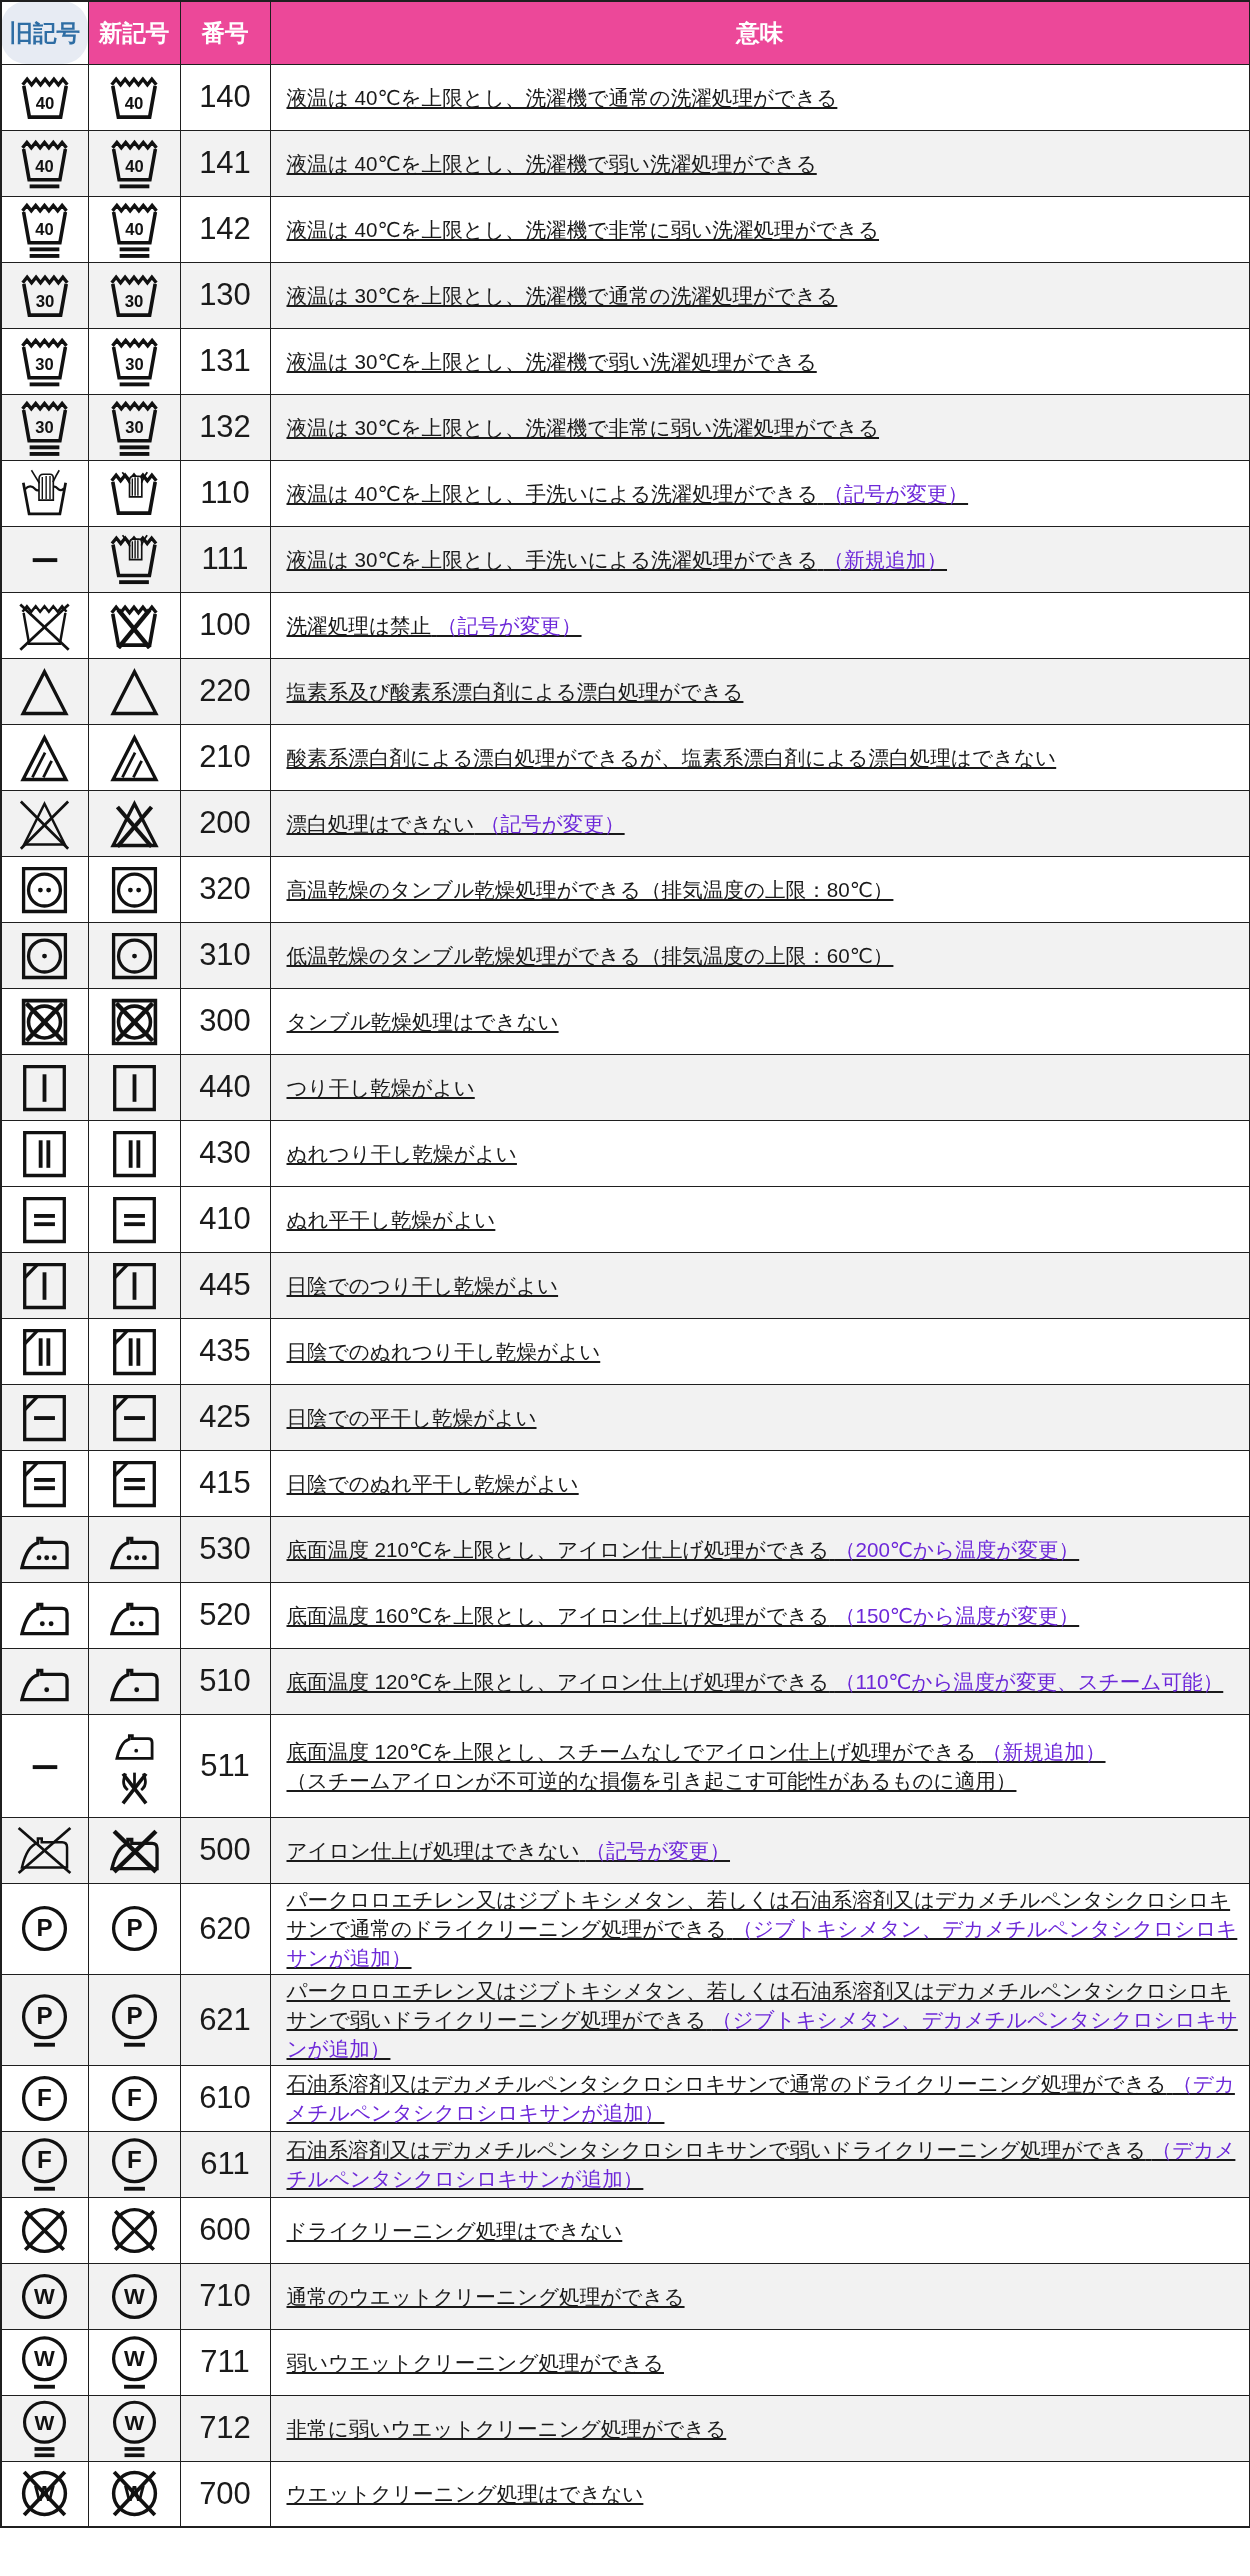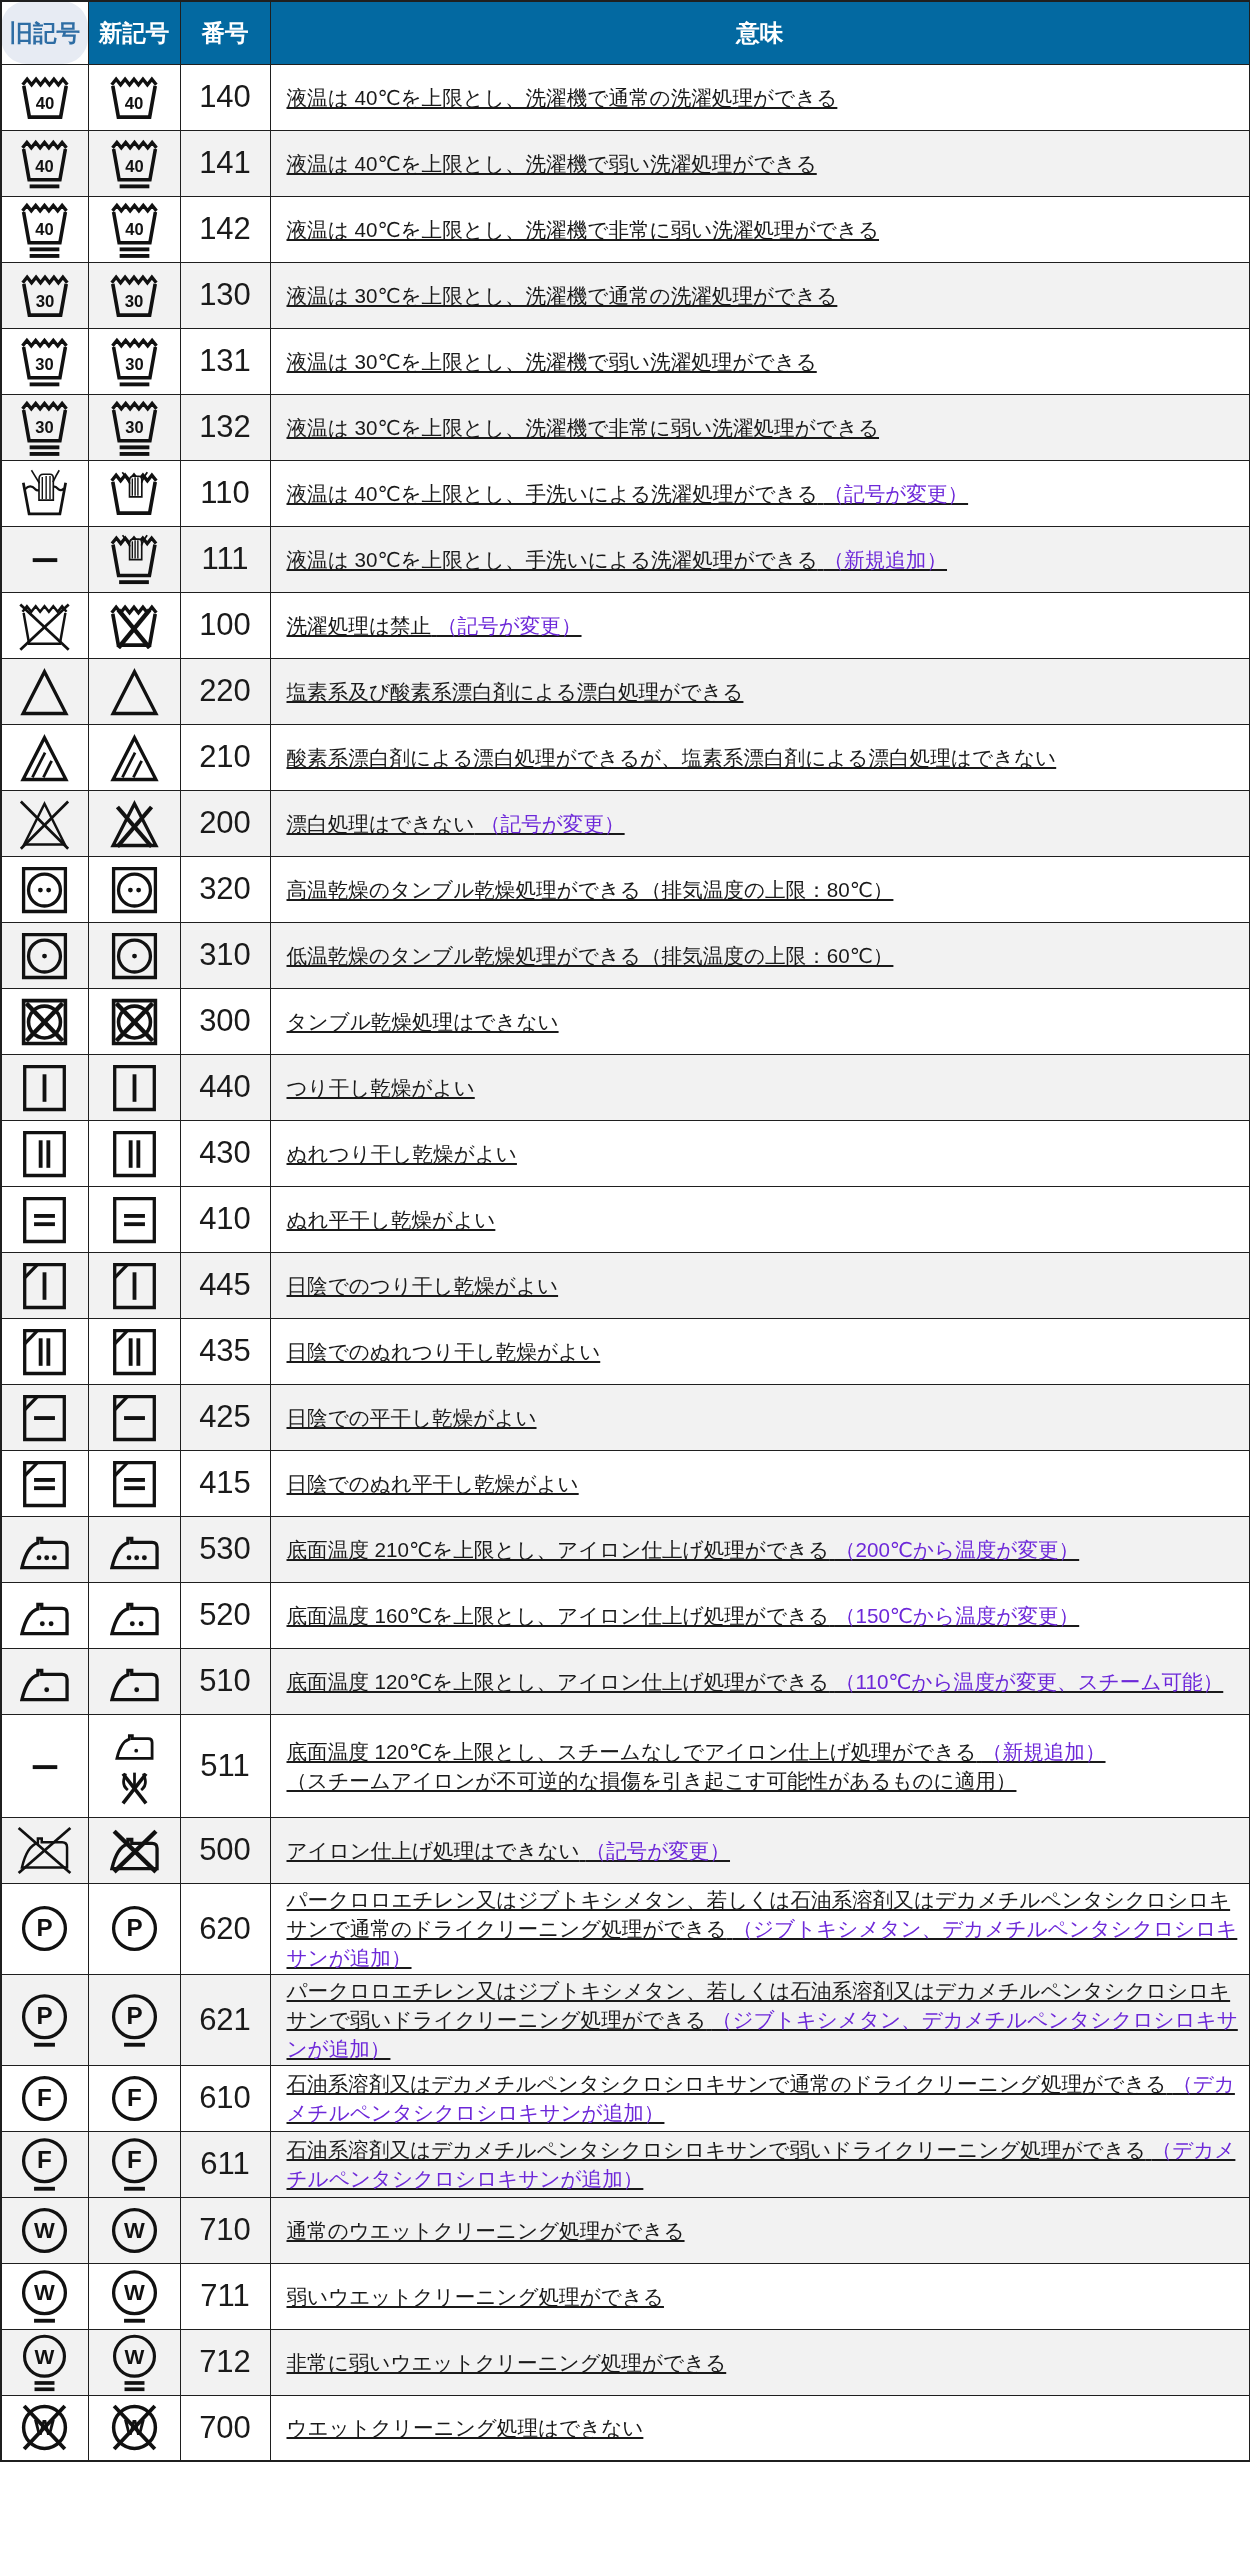--- a/index.html
+++ b/index.html
@@ -11,21 +11,21 @@
   }
   table#care-table {
     width: 1251px;
     border-collapse: collapse;
     table-layout: fixed;
     border: 2.9px solid #1f1f1f;
   }
   td, th { border: 1.5px solid #1f1f1f; vertical-align: middle; }
   
   thead th { height: 63px; font-size: 23.5px; font-weight: bold; text-align: center; }
-  th.hd-blue { background: #0369a1; color: #ffffff; }
+  th.hd-blue { background: #ec4899; color: #ffffff; }
   th.hd-old  { background: #e7ebf3; color: #2e6da4; border-radius: 26px; }
   
   tr.r  { height: 66px; }
   tr.r-tall { height: 103px; padding-left: 16px; }
   tr.alt td { background: #f2f2f2; }
   td.sym { text-align: center; }
   td.num { text-align: center; font-size: 31px; color: #1a1a1a; }
   td.mean {
     font-size: 20.6px;
     line-height: 29px;
@@ -576,20 +576,36 @@
         <td class="sym"><span><svg class="care-icon" viewBox="0 0 100 108" width="55" height="60" xmlns="http://www.w3.org/2000/svg">
               <circle cx="50" cy="48" r="38" stroke="#111" stroke-width="6" fill="none"></circle>
               <text x="50" y="62" font-size="44" font-weight="bold" fill="#111" text-anchor="middle" font-family="&quot;Liberation Sans&quot;,sans-serif">F</text>
               <line x1="31" y1="99" x2="69" y2="99" stroke="#111" stroke-width="7"></line>
             </svg></span></td>
         <td class="num"><span>611</span></td>
         <td class="mean">
           <div><span>石油系溶剤又はデカメチルペンタシクロシロキサンで弱いドライクリーニング処理ができる</span> <span class="note">（デカメチルペンタシクロシロキサンが追加）</span></div>
         </td>
       </tr>
+      <tr class="r">
+        <td class="sym"><span><svg class="care-icon" viewBox="0 0 100 96" width="55" height="53" xmlns="http://www.w3.org/2000/svg">
+              <circle cx="50" cy="48" r="38" stroke="#111" stroke-width="6" fill="none"></circle>
+              <line x1="15" y1="13" x2="85" y2="83" stroke="#111" stroke-width="6.5"></line>
+              <line x1="85" y1="13" x2="15" y2="83" stroke="#111" stroke-width="6.5"></line>
+            </svg></span></td>
+        <td class="sym"><span><svg class="care-icon" viewBox="0 0 100 96" width="55" height="53" xmlns="http://www.w3.org/2000/svg">
+              <circle cx="50" cy="48" r="38" stroke="#111" stroke-width="6" fill="none"></circle>
+              <line x1="15" y1="13" x2="85" y2="83" stroke="#111" stroke-width="6.5"></line>
+              <line x1="85" y1="13" x2="15" y2="83" stroke="#111" stroke-width="6.5"></line>
+            </svg></span></td>
+        <td class="num"><span>600</span></td>
+        <td class="mean">
+          <div><span>ドライクリーニング処理はできない</span></div>
+        </td>
+      </tr>
       <tr class="r alt">
         <td class="sym"><span><svg class="care-icon" viewBox="0 0 100 96" width="55" height="53" xmlns="http://www.w3.org/2000/svg">
               <circle cx="50" cy="48" r="38" stroke="#111" stroke-width="6" fill="none"></circle>
               <text x="50" y="62" font-size="40" font-weight="bold" fill="#111" text-anchor="middle" font-family="&quot;Liberation Sans&quot;,sans-serif">W</text>
             </svg></span></td>
         <td class="sym"><span><svg class="care-icon" viewBox="0 0 100 96" width="55" height="53" xmlns="http://www.w3.org/2000/svg">
               <circle cx="50" cy="48" r="38" stroke="#111" stroke-width="6" fill="none"></circle>
               <text x="50" y="62" font-size="40" font-weight="bold" fill="#111" text-anchor="middle" font-family="&quot;Liberation Sans&quot;,sans-serif">W</text>
             </svg></span></td>
         <td class="num"><span>710</span></td>

